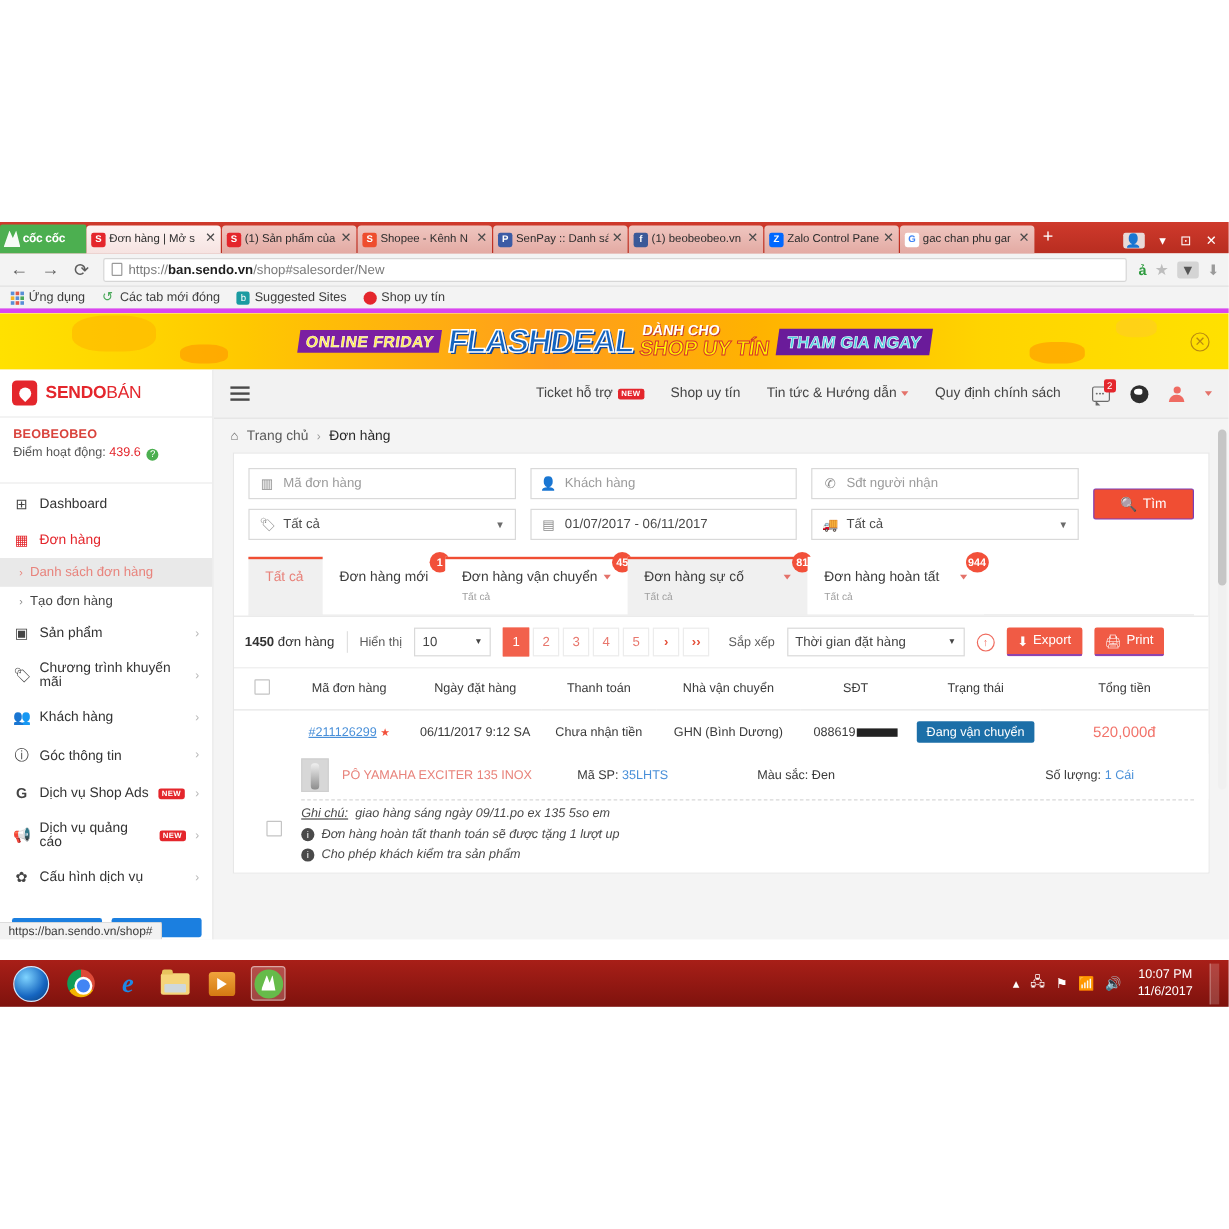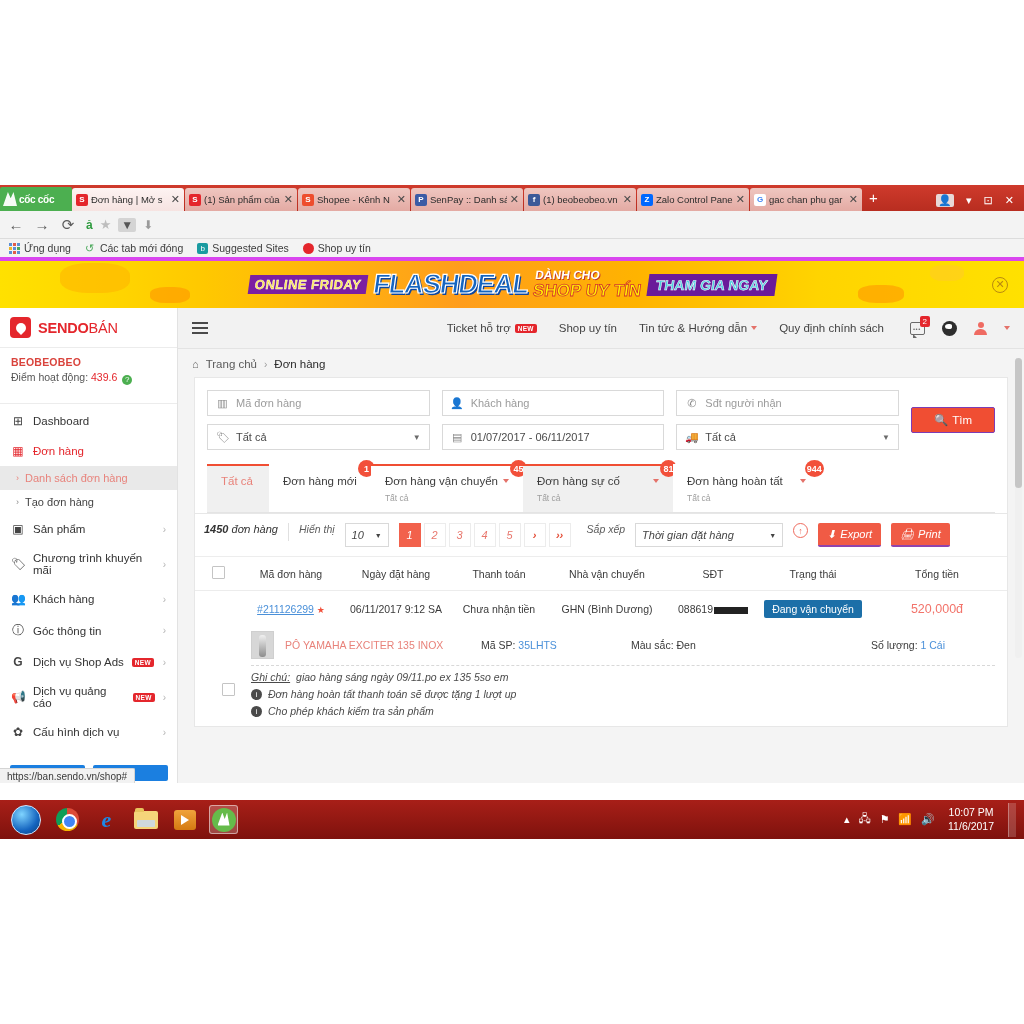--- a/index.html
+++ b/index.html
@@ -200,22 +200,22 @@
   .tabsline { height:1px; background:#e4e4e4; margin:0 12px; }
 
   .viewrow { display:flex; align-items:center; gap:9px; padding:9px 16px 7px; }
   .viewrow .vl { font-size:10.5px; color:#5c5c5c; }
   .ico-list { display:flex; flex-direction:column; gap:2px; }
   .ico-list i { width:13px; height:2.5px; background:#c9c9c9; display:block; }
   .ico-grid { display:grid; grid-template-columns:repeat(3,4px);
     grid-template-rows:repeat(3,4px); gap:1.5px; }
   .ico-grid i { background:#4aa3e8; display:block; }
 
-  .toolbar { display:flex; gap:10px; padding:9px 9px;
-    border-bottom:1px solid #ededed;font-style:italic; }
+  .toolbar { display:flex; align-items:center; gap:10px; padding:9px 9px;
+    border-bottom:1px solid #ededed; }
   .cnt { font-size:11px; color:#333; font-weight:bold; }
   .cnt span { font-weight:normal; }
   .vdiv { width:1px; height:18px; background:#e0e0e0; }
   .lbl-s { font-size:10.5px; color:#5c5c5c; }
   .selbox { height:24px; border:1px solid #d9d9d9; display:flex; align-items:center;
     justify-content:space-between; gap:10px; padding:0 6px; font-size:11px; color:#444;
     background:#fff; }
   .pager { display:flex; gap:3px; }
   .pg { min-width:22px; height:24px; border:1px solid #ececec; display:flex;
     align-items:center; justify-content:center; font-size:11px; color:#e8776d; background:#fff; }
@@ -363,20 +363,24 @@
         <span>▾</span>
         <span>⊡</span>
         <span>✕</span>
       </div>
     </div>
 
     <div class="addrbar">
       <span class="navbtn">←</span>
       <span class="navbtn">→</span>
       <span class="navbtn">⟳</span>
+      <div class="urlbox">
+        <span class="pagei"></span>
+        <span class="urltxt"><span>https://</span><b>ban.sendo.vn</b><span>/shop#salesorder/New</span></span>
+      </div>
       <div class="addr-icons">
         <span class="ai green">ả</span>
         <span class="ai star">★</span>
         <span class="ai dlbox">▼</span>
         <span class="ai">⬇</span>
       </div>
     </div>
 
     <div class="bookmarks">
       <div class="bm">
@@ -614,21 +618,21 @@
             </div>
             <div class="tabsline"></div>
 
 
             <div class="panel" style="margin:0;border-left:none;border-right:none;border-bottom:none">
 
               <div class="toolbar">
                 <span class="cnt"><b>1450</b> <span>đơn hàng</span></span>
                 <span class="vdiv"></span>
                 <span class="lbl-s">Hiển thị</span>
-                <span class="selbox" style="width:44px">
+                <span class="selbox" style="width:64px">
                   <span>10</span>
                   <span style="font-size:7px">▼</span>
                 </span>
                 <span class="pager">
                   <span class="pg on">1</span>
                   <span class="pg">2</span>
                   <span class="pg">3</span>
                   <span class="pg">4</span>
                   <span class="pg">5</span>
                   <span class="pg nav">›</span>

